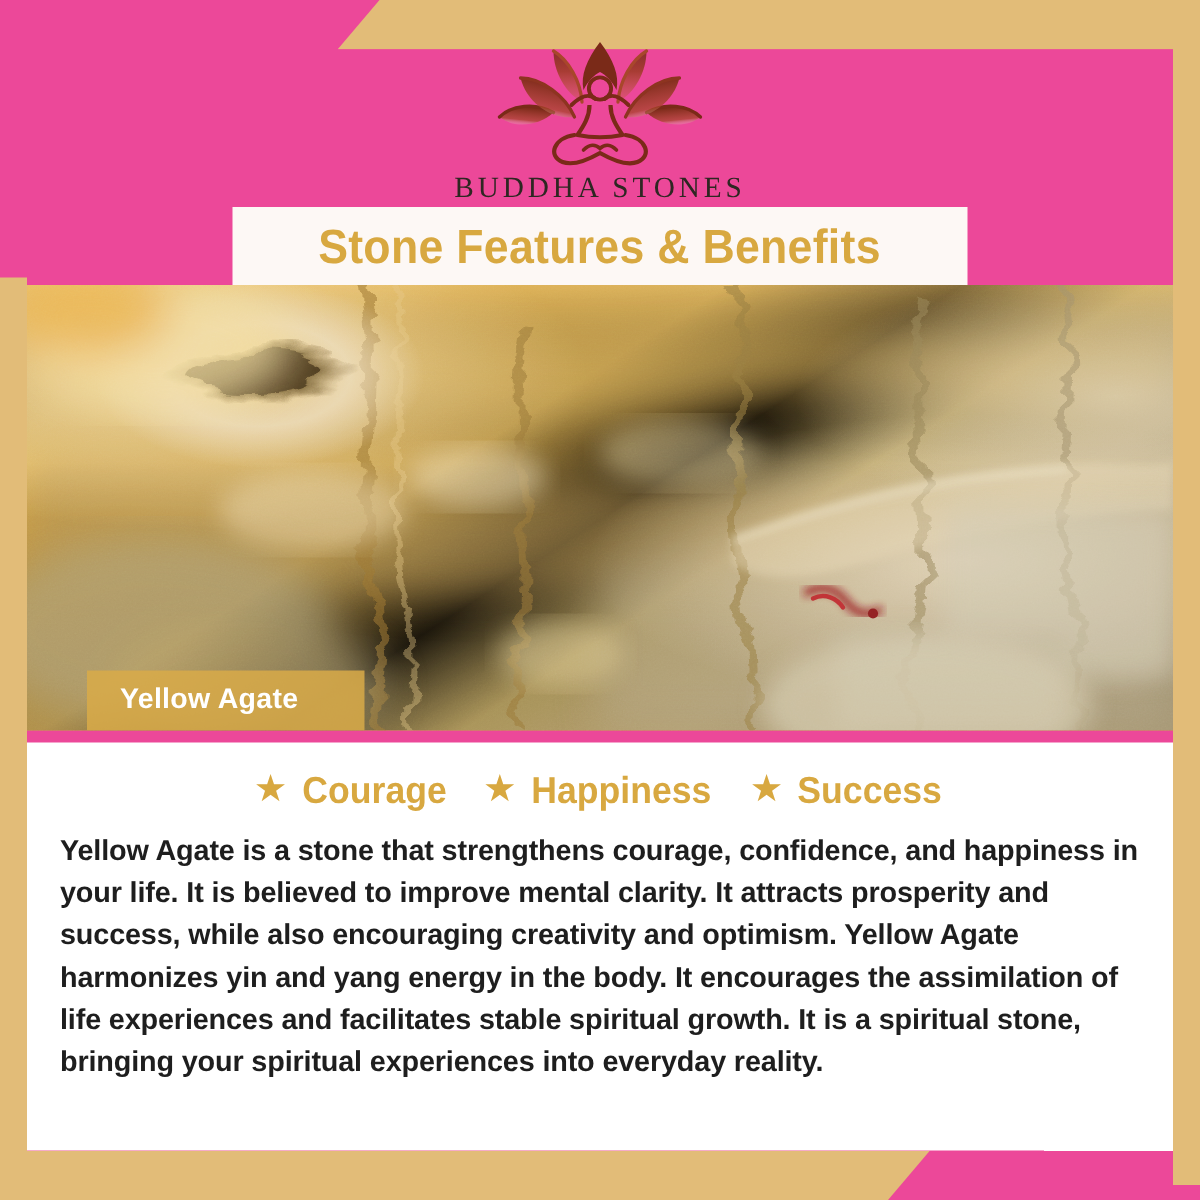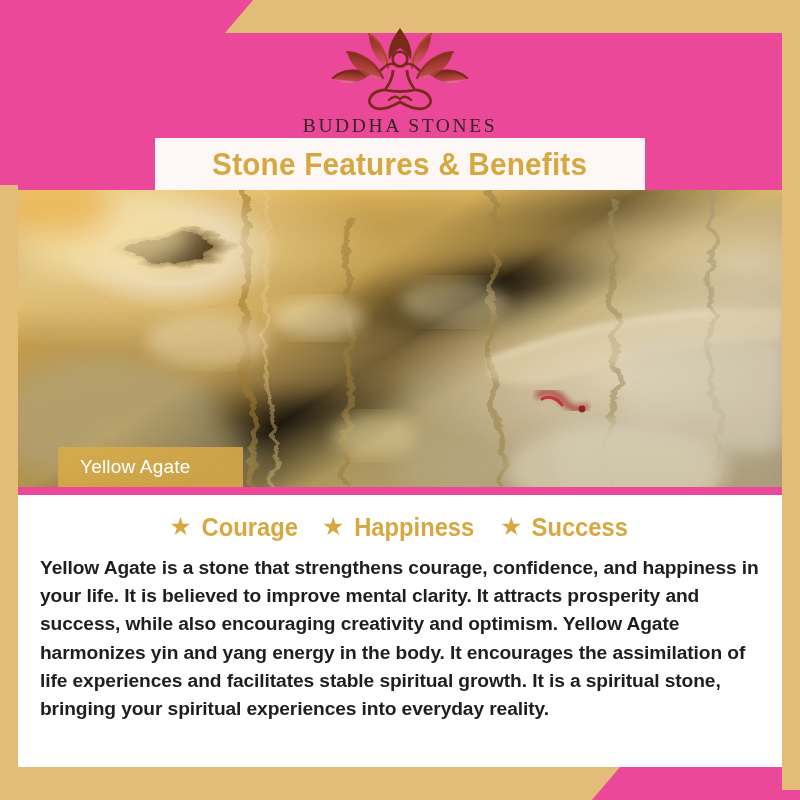--- a/index.html
+++ b/index.html
@@ -136,21 +136,21 @@
     height: 40px;
     background: rgba(216, 170, 72, 0.86);
     display: flex;
     align-items: center;
     padding-left: 22px;
     box-sizing: border-box;
   }
   .stone-caption-text {
     color: #ffffff;
     font-size: 19px;
-    font-weight: normal;
+    font-weight: bold;
     letter-spacing: 0.2px;
   }
 
   
   .content {
     position: absolute;
     top: 495px;
     left: 18px;
     width: 764px;
     height: 272px;

